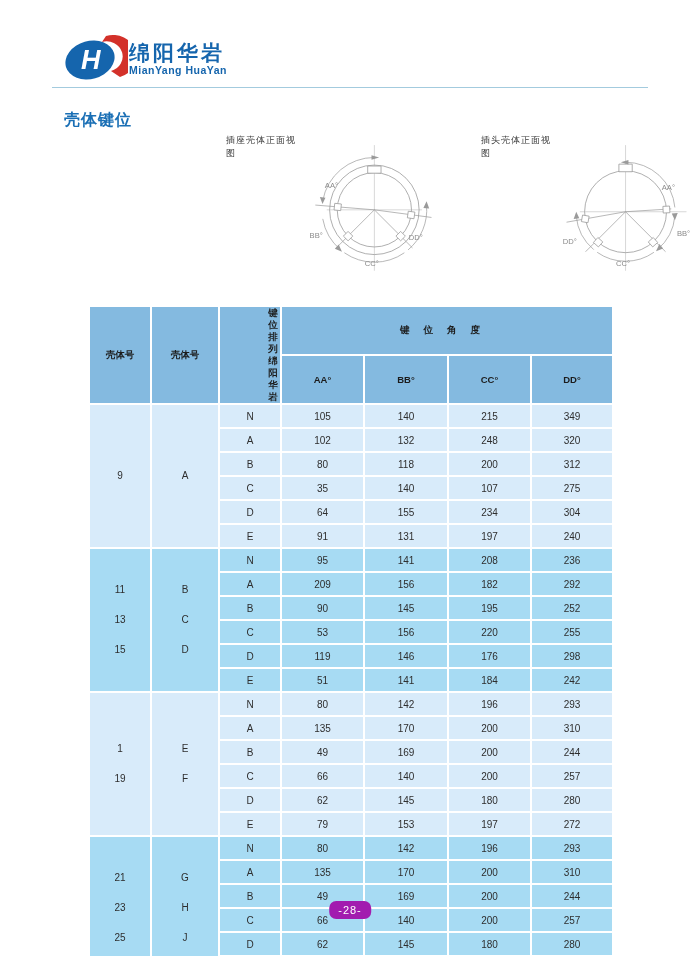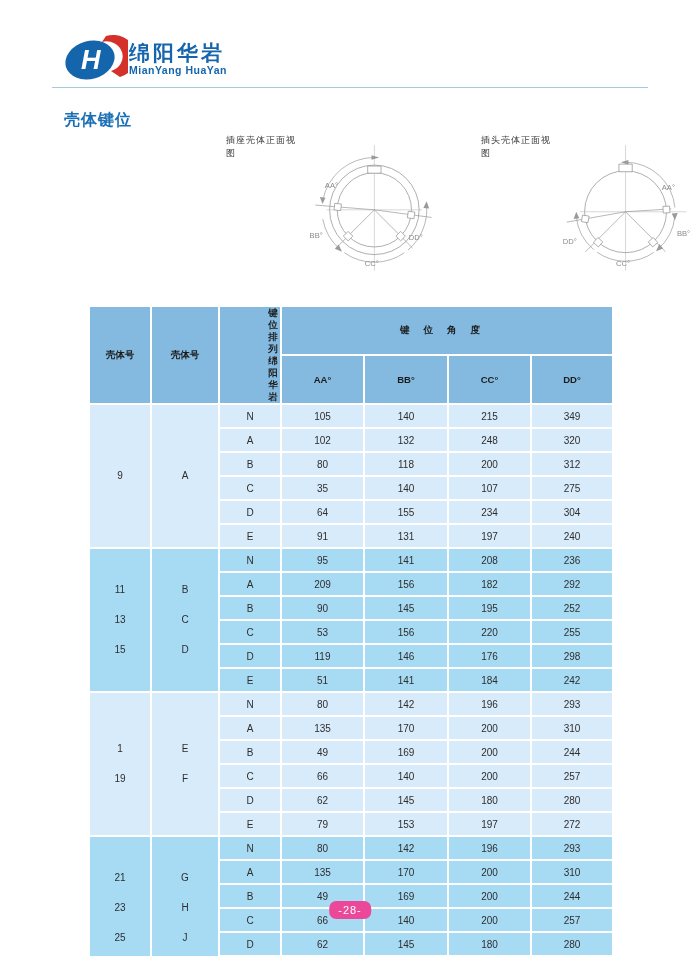--- a/index.html
+++ b/index.html
@@ -40,21 +40,21 @@
   th.angle-group { letter-spacing:14px; padding-left:14px; }
   .hdr-line { line-height:12px;margin-left:46px; }
   table.key-table td { font-size:10px; color:#2e2e2e; height:22px; }
   td.light { background:#d8ebfa; }
   td.medium { background:#a7dbf3; }
   .group-cell .stack-line { line-height:30px; }
 
   
   .page-badge {
     position:absolute; left:50%; top:901px; transform:translateX(-50%);
-    background:#ec4899; color:#ffffff; font-size:11px; letter-spacing:1px;
+    background:#a21caf; color:#ffffff; font-size:11px; letter-spacing:1px;
     padding:3px 9px; border-radius:7px;
   }
 </style>
 </head>
 <body>
 
 <div class="page">
 
   <div class="brand">
     <svg width="64" height="52" viewBox="0 0 64 52">

